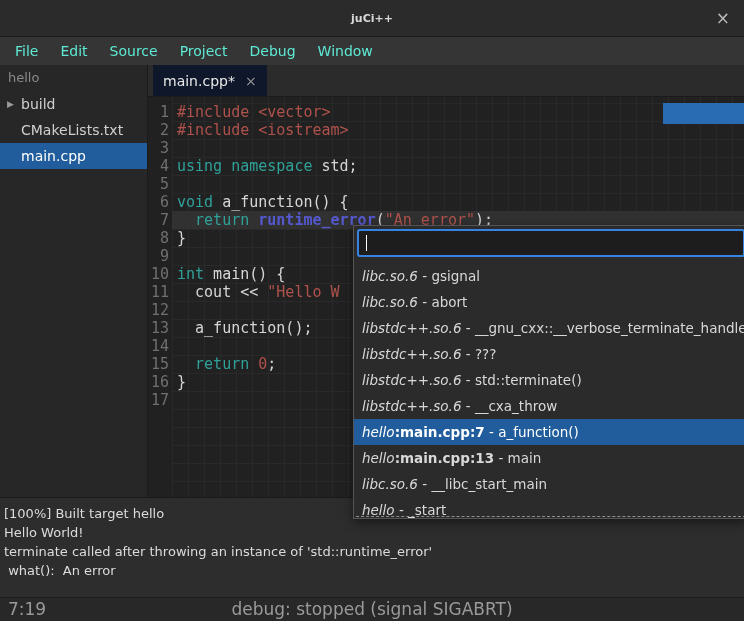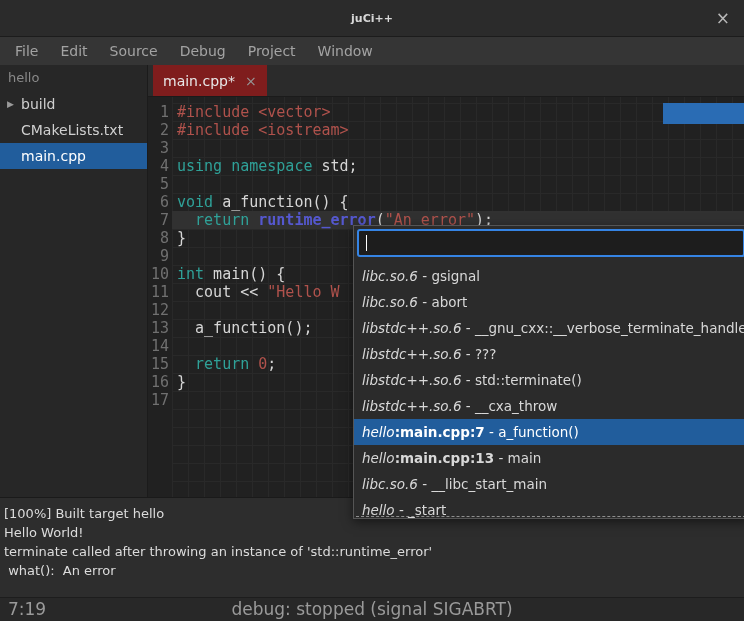--- a/index.html
+++ b/index.html
@@ -9,34 +9,34 @@
   
   .titlebar{position:absolute;top:0;left:0;right:0;height:36px;background:#2b2b2b;
             border-bottom:1px solid #1c1c1c;display:flex;align-items:center;justify-content:center;}
   .titlebar .title{font-weight:bold;font-size:11px;color:#d8d8d8;}
   .win-close{position:absolute;right:10px;top:0;height:36px;display:flex;align-items:center;
              color:#b8b8b8;font-size:17px;cursor:pointer;padding:0 4px;}
 
   
   .menubar{position:absolute;top:37px;left:0;right:0;height:28px;background:#353535;
            display:flex;align-items:center;padding-left:4px;box-sizing:border-box;}
-  .menu-item{color:#a3a3a3;font-size:14px;padding:0 11px;height:28px;line-height:28px;cursor:pointer;}
+  .menu-item{color:#5eead4;font-size:14px;padding:0 11px;height:28px;line-height:28px;cursor:pointer;}
 
   
   .sidebar{position:absolute;top:65px;left:0;width:148px;height:432px;background:#272727;
            border-right:1px solid #1b1b1b;box-sizing:border-box;}
   .tree-header{height:26px;line-height:26px;padding-left:8px;color:#8a8a8a;font-size:13px;}
   .tree-item{height:26px;line-height:26px;font-size:14px;color:#d0d0d0;display:flex;align-items:center;cursor:pointer;white-space:nowrap;}
   .tree-item .arrow{width:14px;margin-left:7px;font-size:9px;color:#9a9a9a;flex:none;}
   .tree-item.selected{background:#215d9c;color:#ffffff;}
 
   
   .tabbar{position:absolute;top:65px;left:148px;right:0;height:32px;background:#2b2b2b;
           border-bottom:1px solid #1b1b1b;display:flex;align-items:flex-end;box-sizing:border-box;}
-  .tab{height:31px;margin-left:5px;background:#7f1d1d;display:flex;align-items:center;
+  .tab{height:31px;margin-left:5px;background:#0f172a;display:flex;align-items:center;
        padding:0 10px;font-size:14px;color:#e8e8e8;cursor:pointer;}
   .tab .tab-close{margin-left:10px;color:#969696;font-size:14px;}
 
   
   .editor{position:absolute;top:97px;left:148px;right:0;height:400px;display:flex;
           font-family:"DejaVu Sans Mono","Liberation Mono",monospace;font-size:15px;overflow:hidden;}
   .gutter{width:24px;flex:none;padding-top:6px;text-align:right;color:#707070;background:#212121;}
   .gutter .ln{height:18px;line-height:18px;padding-right:3px;}
   .code{flex:1;padding-top:6px;padding-left:5px;overflow:hidden;background:#212121;
         background-image:linear-gradient(to right,#292929 1px,transparent 1px),
@@ -88,22 +88,22 @@
 
   <div class="titlebar">
     <span class="title">juCi++</span>
     <span class="win-close">×</span>
   </div>
 
   <div class="menubar">
       <div class="menu-item">File</div>
       <div class="menu-item">Edit</div>
       <div class="menu-item">Source</div>
+      <div class="menu-item">Project</div>
       <div class="menu-item">Debug</div>
-      <div class="menu-item">Project</div>
       <div class="menu-item">Window</div>
     </div>
 
   <div class="sidebar">
     <div class="tree-header">hello</div>
     <div>
         <div class="tree-item">
           <span class="arrow">▶</span>
           <span class="lbl">build</span>
         </div>

